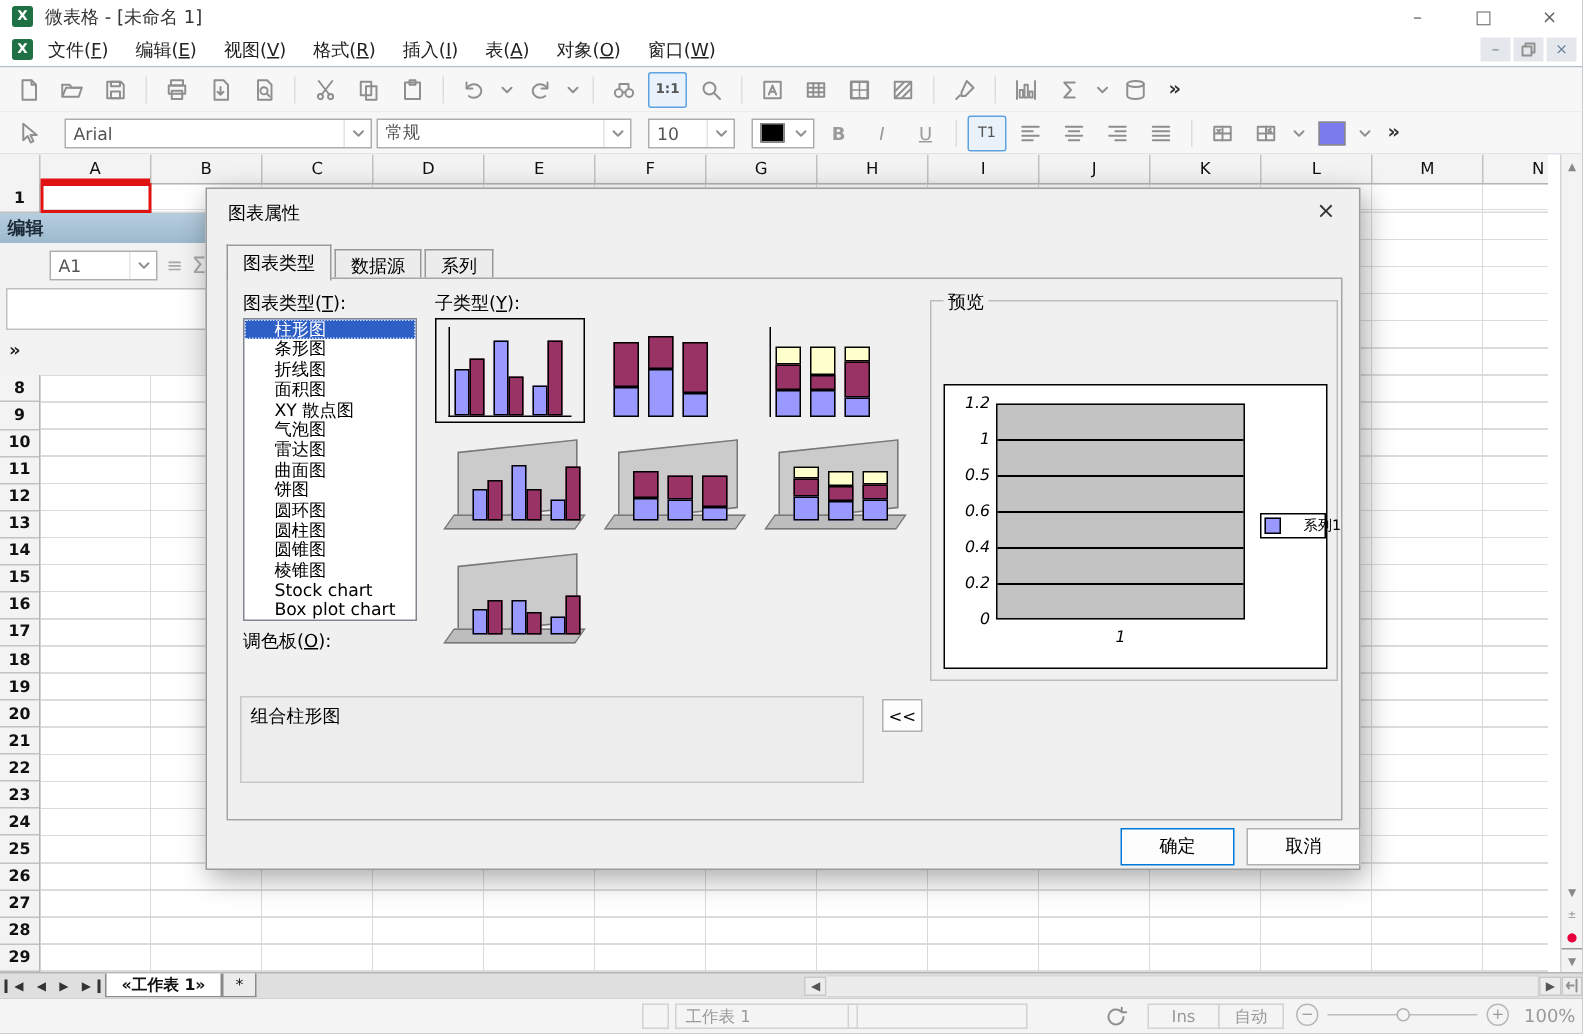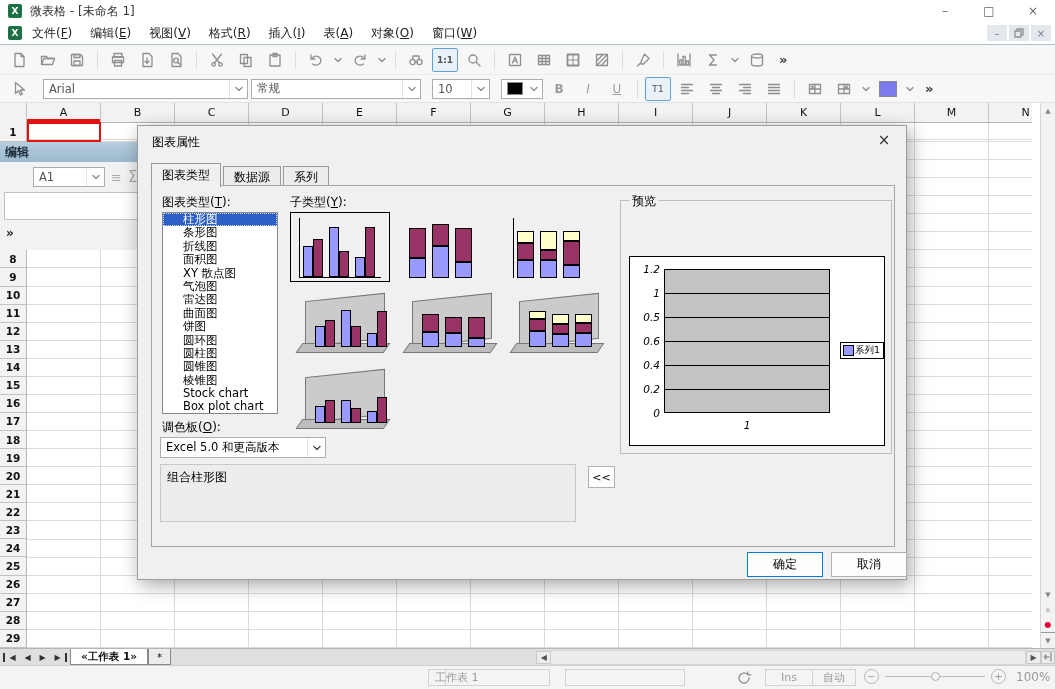--- a/index.html
+++ b/index.html
@@ -106,21 +106,21 @@
   .collapse{position:absolute;left:436px;top:280px;width:27px;height:22px;border:1px solid #b0b0b0;background:#fdfdfd;font-size:11px;color:#000;display:flex;align-items:center;justify-content:center;box-sizing:border-box;}
   
   .pgroup{position:absolute;left:468px;top:14px;width:272px;height:254px;border:1px solid #bdbdbd;box-sizing:border-box;}
   .pglabel{position:absolute;left:8px;top:-8px;background:#f0f0f0;padding:0 3px;font-size:12px;color:#000;}
   .chartbox{position:absolute;left:8px;top:55px;width:256px;height:190px;background:#fff;border:1px solid #000;box-sizing:border-box;}
   .plot{position:absolute;left:34px;top:12px;width:166px;height:144px;background:#c3c3c3;border:1px solid #000;box-sizing:border-box;background-image:repeating-linear-gradient(to bottom,transparent 0 23px,#000 23px 24px);}
   .ytick{position:absolute;left:0;width:30px;text-align:right;font-size:10.5px;font-style:italic;color:#000;}
   .xtick{position:absolute;left:34px;top:162px;width:166px;text-align:center;font-size:10.5px;font-style:italic;color:#000;}
   .legend{position:absolute;left:210px;top:85px;width:44px;height:17px;border:1px solid #000;background:#fff;display:flex;align-items:center;padding-left:2px;box-sizing:border-box;}
   .lgsq{width:9px;height:9px;background:var(--s1);border:1px solid #000;flex:none;}
-  .lgtxt{font-size:9.5px;color:#000;margin-left:1px;white-space:nowrap;}
+  .lgtxt{font-size:9.5px;color:#000;margin-left:15px;white-space:nowrap;}
   
   .dbtn{position:absolute;top:426px;width:76px;height:25px;display:flex;align-items:center;justify-content:center;font-size:12px;color:#000;background:#fdfdfd;border:1px solid #b0b0b0;box-sizing:border-box;}
   .dbtn.def{border-color:#0078d7;}
   svg.gi{stroke:#8f8f8f;fill:none;stroke-width:1.3;stroke-linecap:round;stroke-linejoin:round;}
 </style>
 </head>
 <body>
 
 <div class="screen">
 
@@ -639,28 +639,20 @@
                 <div class="bar s1" style="height: 32%;"></div>
               </div>
               <div class="grp">
                 <div class="bar s0" style="height: 26%;"></div>
                 <div class="bar s1" style="height: 56%;"></div>
               </div>
             </div>
           </div>
         </div>
       <div class="dlabel mnem" style="left:10px;top:233px;text-align:right;">调色板(<u>O</u>):</div>
-      <span class="combo palcombo">
-          <span>Excel 5.0 和更高版本</span>
-          <span class="arr">
-            <svg class="gi" width="8" height="6" viewBox="0 0 8 6" style="stroke:#444;">
-              <path d="M1 1.5l3 3 3-3"></path>
-            </svg>
-          </span>
-        </span>
       <div class="descbox">组合柱形图</div>
       <div class="collapse">&lt;&lt;</div>
       <div class="pgroup">
         <div class="pglabel">预览</div>
         <div class="chartbox" id="chartbox">
           <div class="plot"></div>
           <div class="xtick">1</div>
           <div class="legend">
             <span class="lgsq"></span>
             <span class="lgtxt">系列1</span>
@@ -691,21 +683,21 @@
     <span class="hsb">▶</span>
     <span class="hsb" style="width:14px;">
         <svg class="gi" width="10" height="10" viewBox="0 0 10 10">
           <path d="M8 1v8M6 5H1.5M3 3L1.5 5 3 7"></path>
         </svg>
       </span>
   </div>
 
   <div class="abs statusbar">
     <div class="sfield" style="left:428px;width:18px;"></div>
-    <div class="sfield" style="left:428px;width:122px;">工作表 1</div>
+    <div class="sfield" style="left:450px;width:122px;">工作表 1</div>
     <div class="sfield" style="left:565px;width:120px;"></div>
     <span class="abs" style="left:736px;top:4px;"><svg class="gi" width="16" height="16" viewBox="0 0 16 16">
           <path d="M13 8a5 5 0 1 1-1.6-3.7"></path>
           <path d="M11.8 1.8v3h3"></path>
         </svg></span>
     <div class="sfield" style="left:765px;width:48px;justify-content:center;">Ins</div>
     <div class="sfield" style="left:812px;width:44px;justify-content:center;">自动</div>
     <div class="szoom" style="left:864px;">
       <span class="zc">−</span>
       <span class="ztrack">

